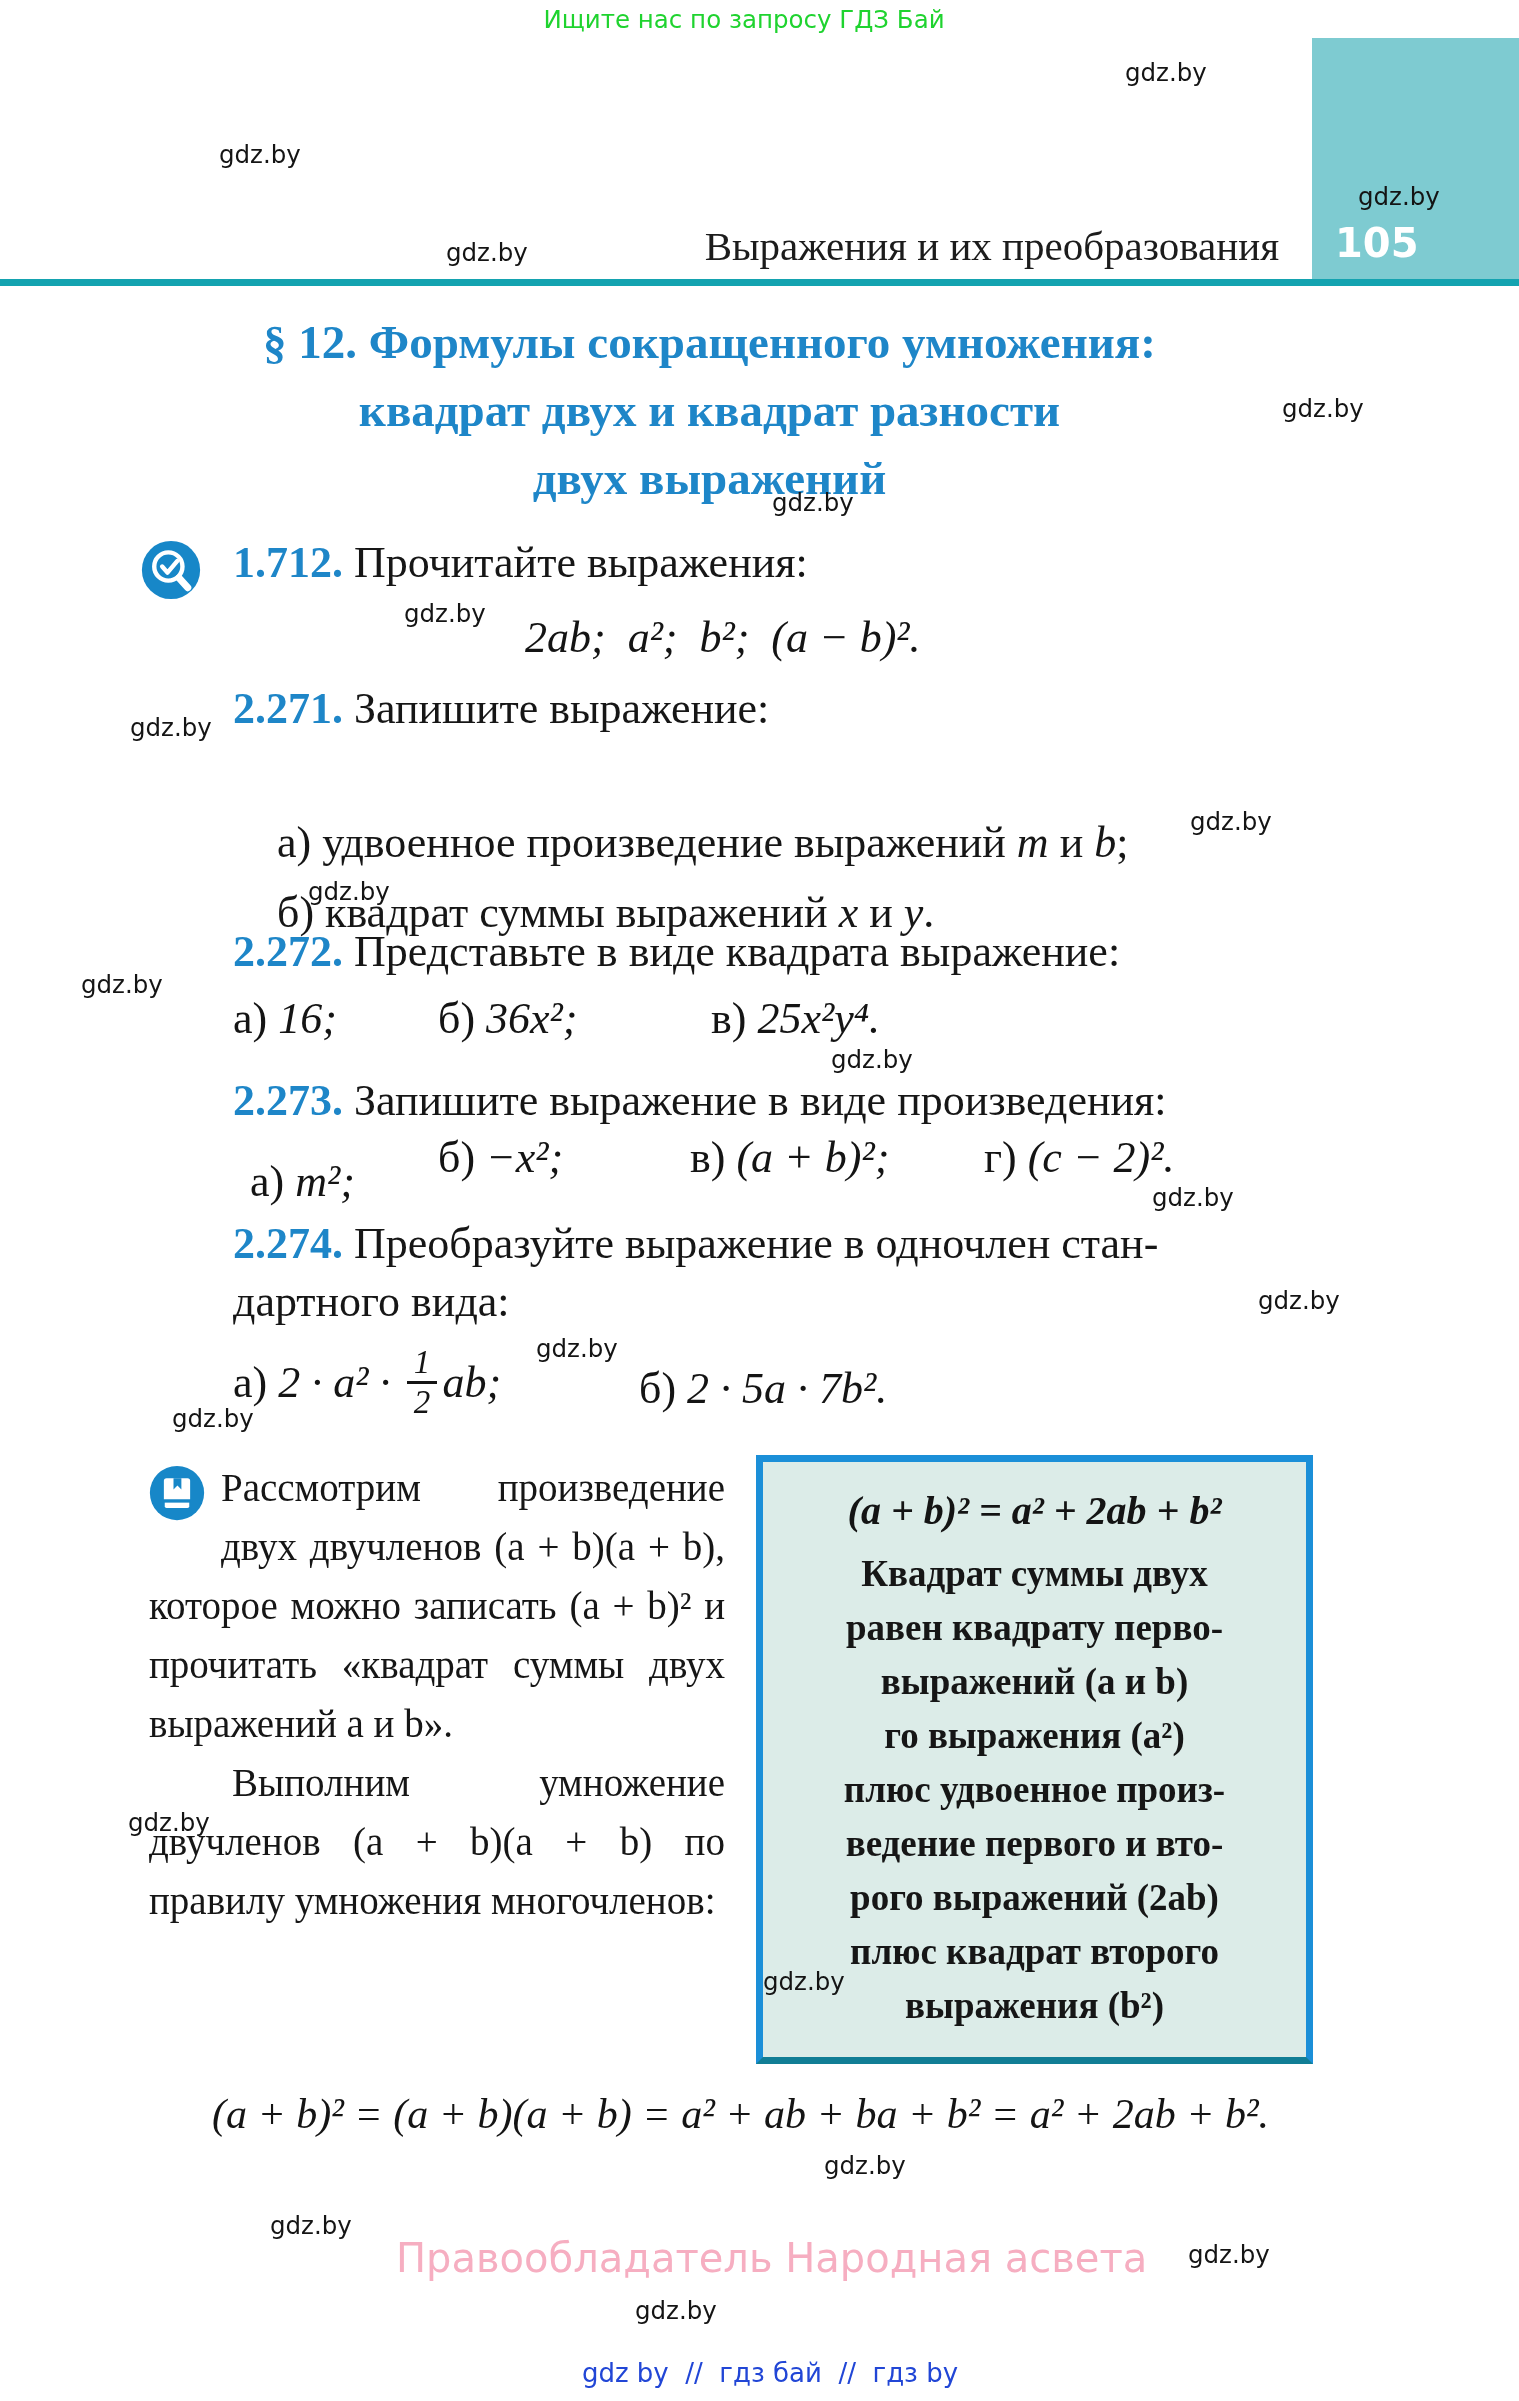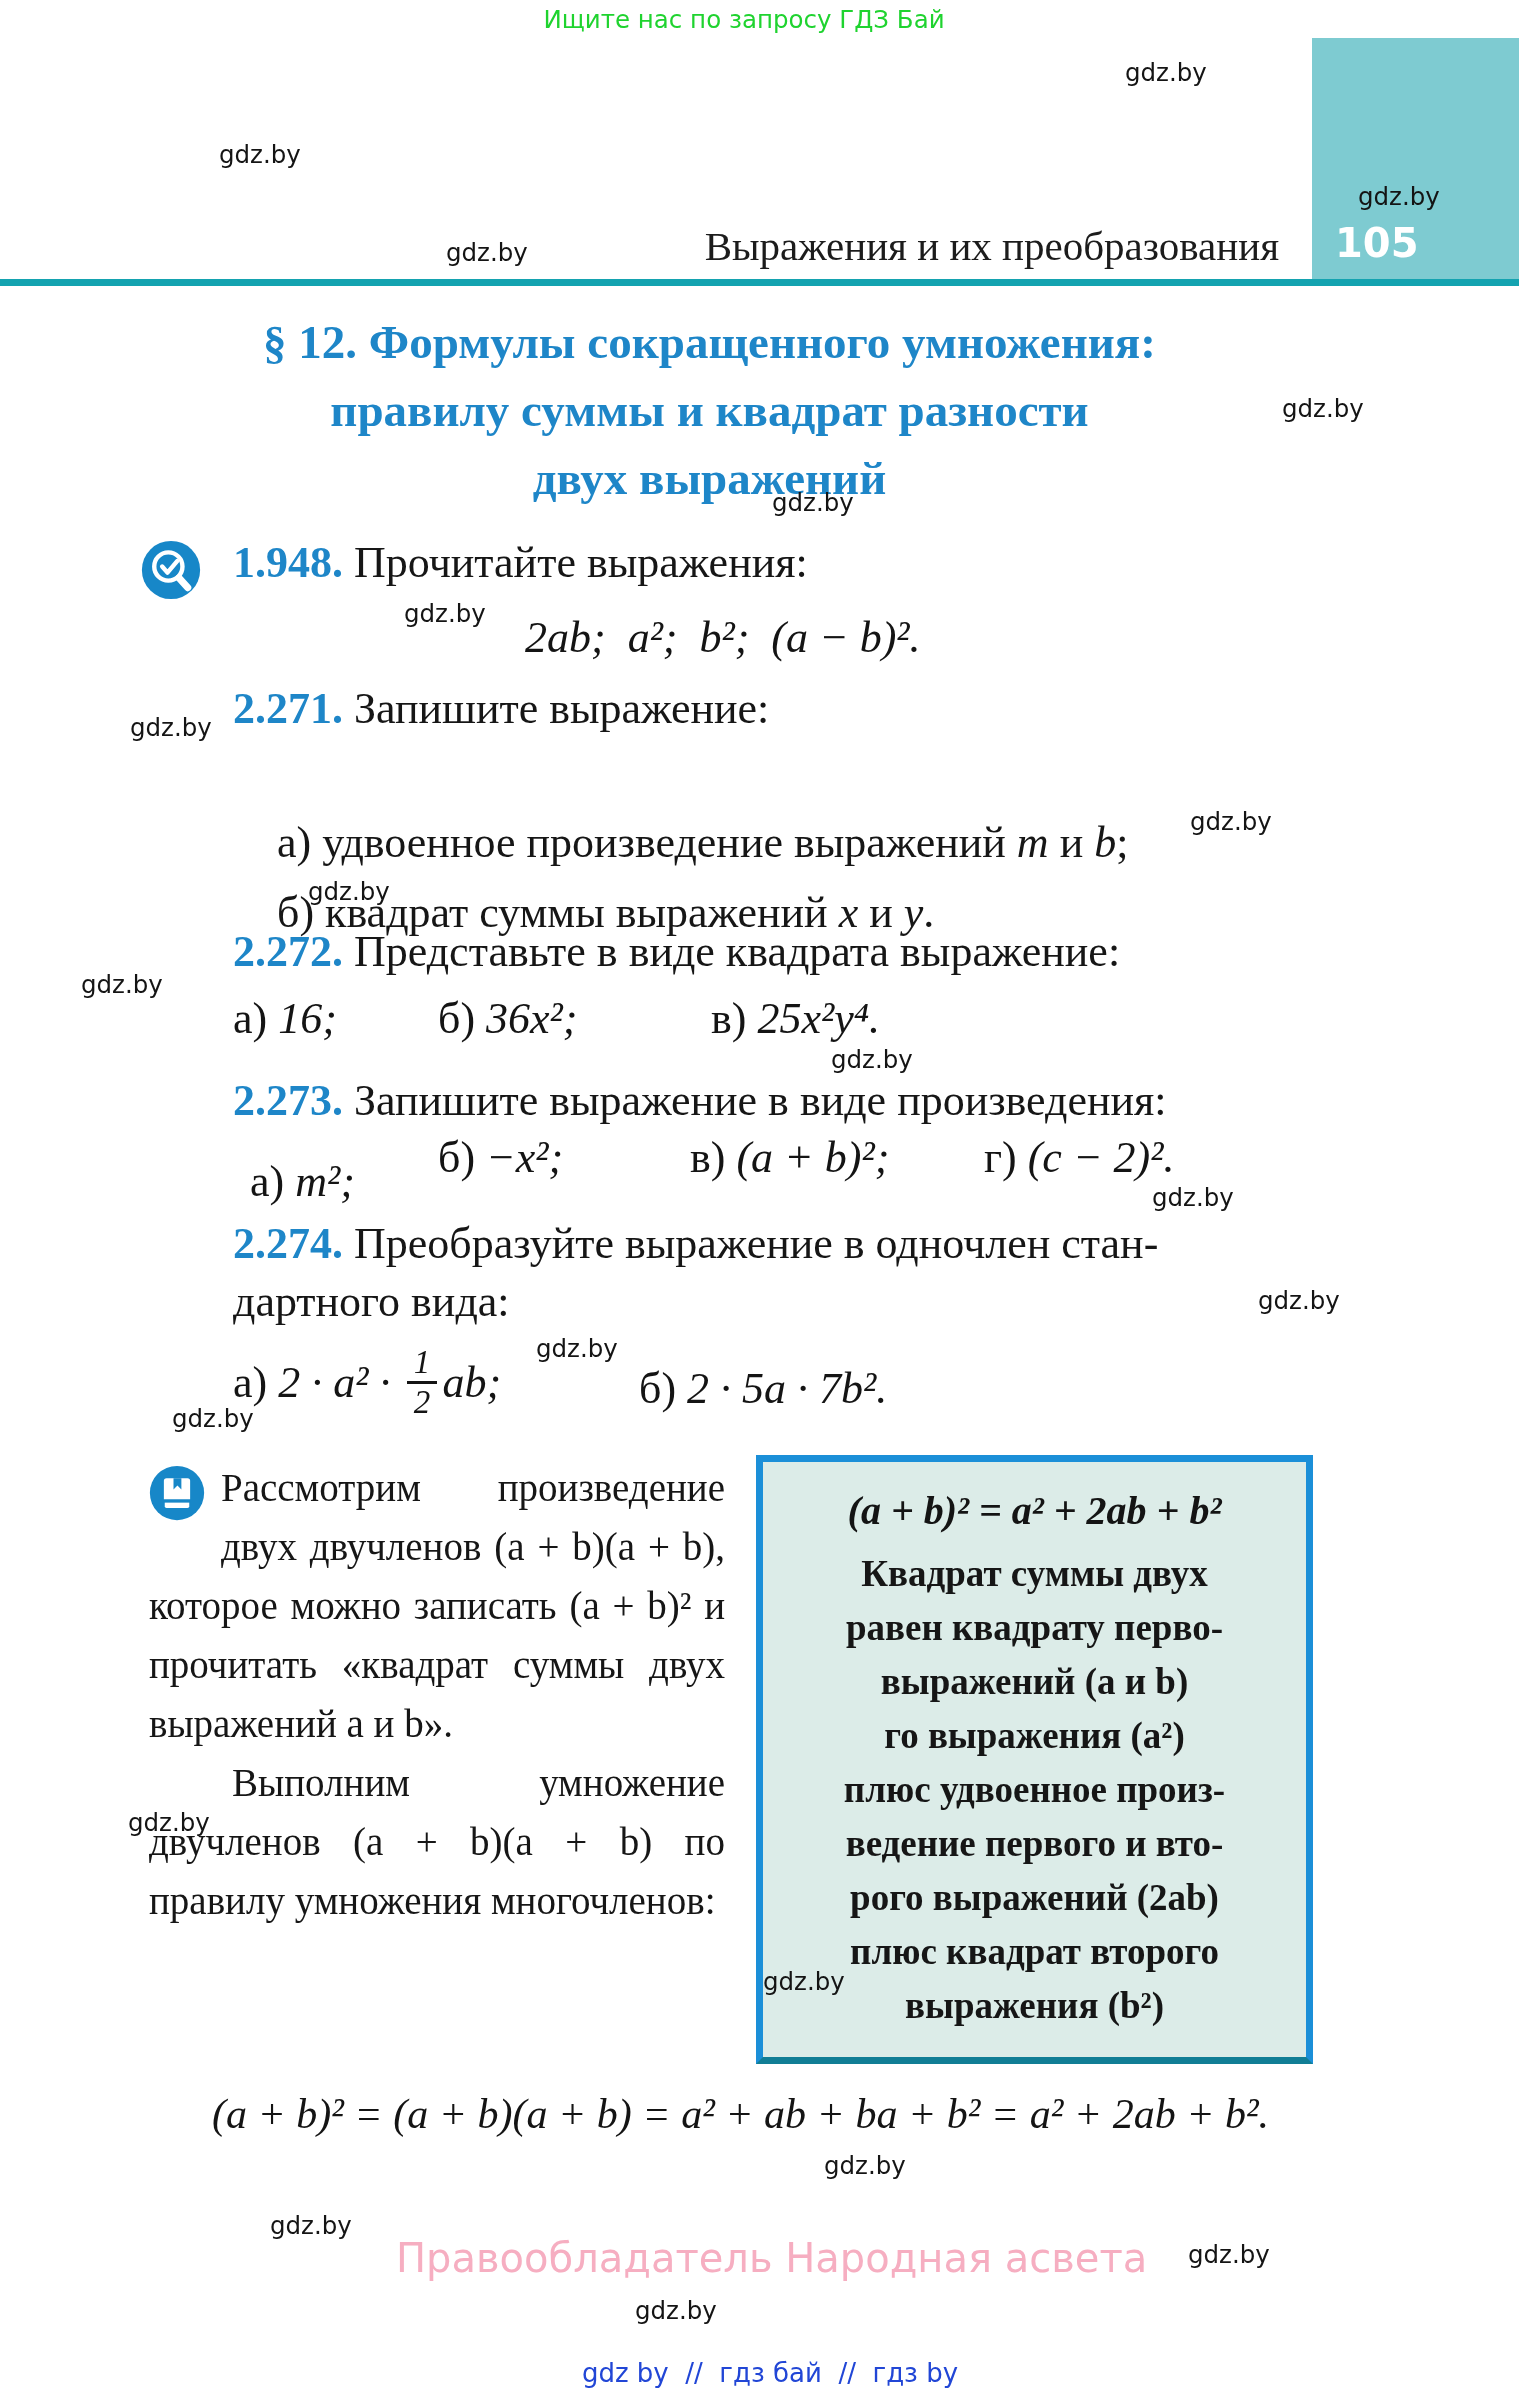--- a/index.html
+++ b/index.html
@@ -72,34 +72,34 @@
   <div class="top-banner">Ищите нас по запросу ГДЗ Бай</div>
 
   <div class="running-title">Выражения и их преобразования</div>
   <div class="pagenum-box">
     <span class="pagenum">105</span>
   </div>
   <div class="teal-rule"></div>
 
   <div class="section-title">
     <div>§ 12. Формулы сокращенного умножения:</div>
-    <div>правилу суммы и квадрат разности</div>
+    <div>квадрат двух и квадрат разности</div>
     <div>двух выражений</div>
   </div>
 
   <div class="icon-badge" style="left:141px;top:540px;">
     <svg width="60" height="60" viewBox="0 0 68 68">
       <circle cx="34" cy="34" r="33" fill="#1787c8"></circle>
       <circle cx="31" cy="30" r="16" fill="none" stroke="#ffffff" stroke-width="5"></circle>
       <line x1="43" y1="43" x2="53" y2="54" stroke="#ffffff" stroke-width="8" stroke-linecap="round"></line>
       <path d="M24 30 l6 7 l11 -13" stroke="#ffffff" stroke-width="5" fill="none" stroke-linecap="round" stroke-linejoin="round"></path>
     </svg>
   </div>
   <div class="heading" style="left:233px;top:537px;">
-    <span class="num">1.948.</span>
+    <span class="num">1.712.</span>
     <span>Прочитайте выражения:</span>
   </div>
   <div class="mathline" style="left:525px;top:611px;">2ab;  a²;  b²;  (a − b)².</div>
 
   <div class="heading" style="left:233px;top:683px;">
     <span class="num">2.271.</span>
     <span>Запишите выражение:</span>
   </div>
   <div class="itemline" style="left:233px;top:763px;text-align:right;">
     <span>а) удвоенное произведение выражений </span><span class="var">m</span><span> и </span><span class="var">b</span><span>;</span>

